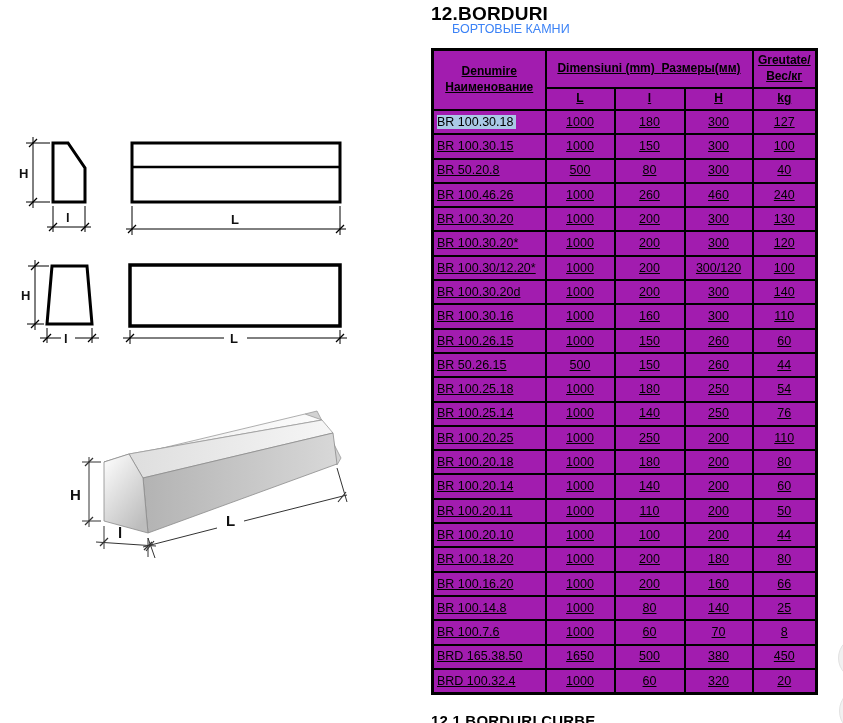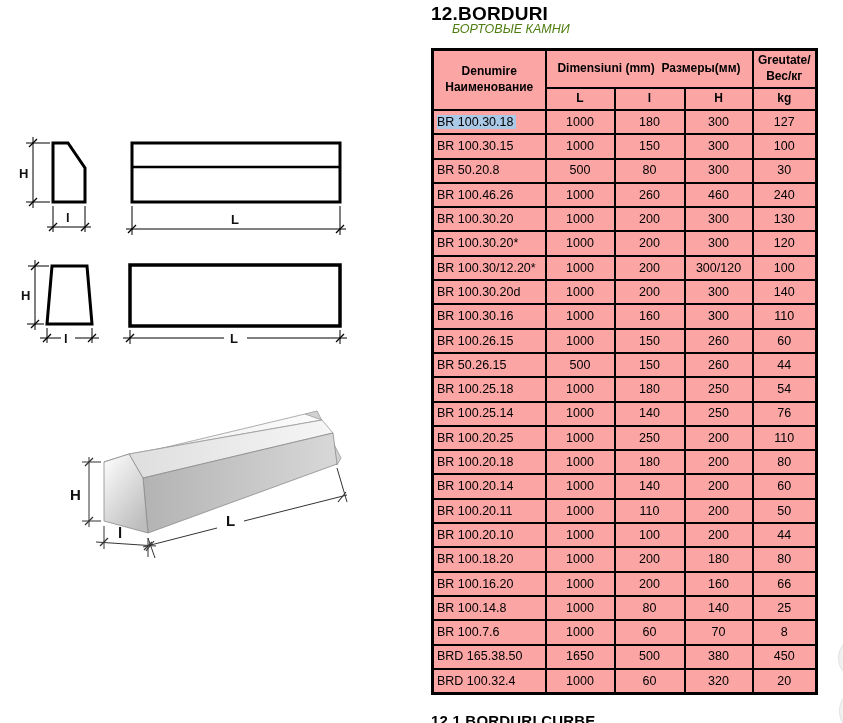--- a/index.html
+++ b/index.html
@@ -8,26 +8,27 @@
     background:#ffffff;
     font-family:"Liberation Sans","DejaVu Sans",sans-serif;
     color:#000;
   }
   .section-title {
     position:absolute; left:431px; top:3px;
     font-size:19px; font-weight:700; letter-spacing:.2px;
   }
   .section-subtitle {
     position:absolute; left:452px; top:22px;
-    font-size:12.5px; font-style:italic; font-weight:400; color:#4d7c0f;
+    font-size:12.5px; font-weight:400; color:#3b82f6;
   }
   table.products {
     position:absolute; left:431px; top:48px;
     border-collapse:collapse; border:3px solid #000; table-layout:fixed;
-    background:#fca5a5;
+    background:#a21caf;
+    text-decoration:underline;
   }
   .products th, .products td { border:2px solid #000; padding:0; }
   .products thead th {
     font-size:12px; font-weight:700; text-align:center; vertical-align:middle; line-height:1.3;
   }
   .products tr.hdr-main th { height:36px; }
   .products tr.hdr-sub th  { height:20px; }
   .products td {
     height:22.3px; font-size:12.5px; font-weight:400;
     text-align:center; vertical-align:middle; line-height:1;
@@ -212,21 +213,21 @@
         <td class="cell-num">1000</td>
         <td class="cell-num">150</td>
         <td class="cell-num">300</td>
         <td class="cell-num">100</td>
       </tr>
       <tr>
         <td class="cell-name">BR 50.20.8</td>
         <td class="cell-num">500</td>
         <td class="cell-num">80</td>
         <td class="cell-num">300</td>
-        <td class="cell-num">30</td>
+        <td class="cell-num">40</td>
       </tr>
       <tr>
         <td class="cell-name">BR 100.46.26</td>
         <td class="cell-num">1000</td>
         <td class="cell-num">260</td>
         <td class="cell-num">460</td>
         <td class="cell-num">240</td>
       </tr>
       <tr>
         <td class="cell-name">BR 100.30.20</td>

